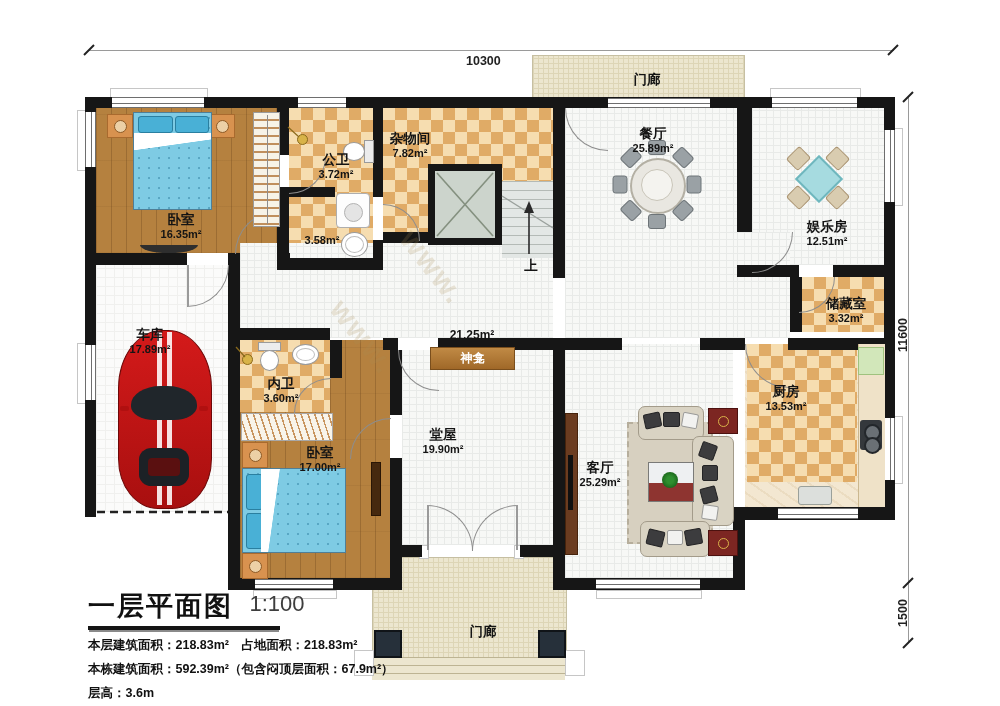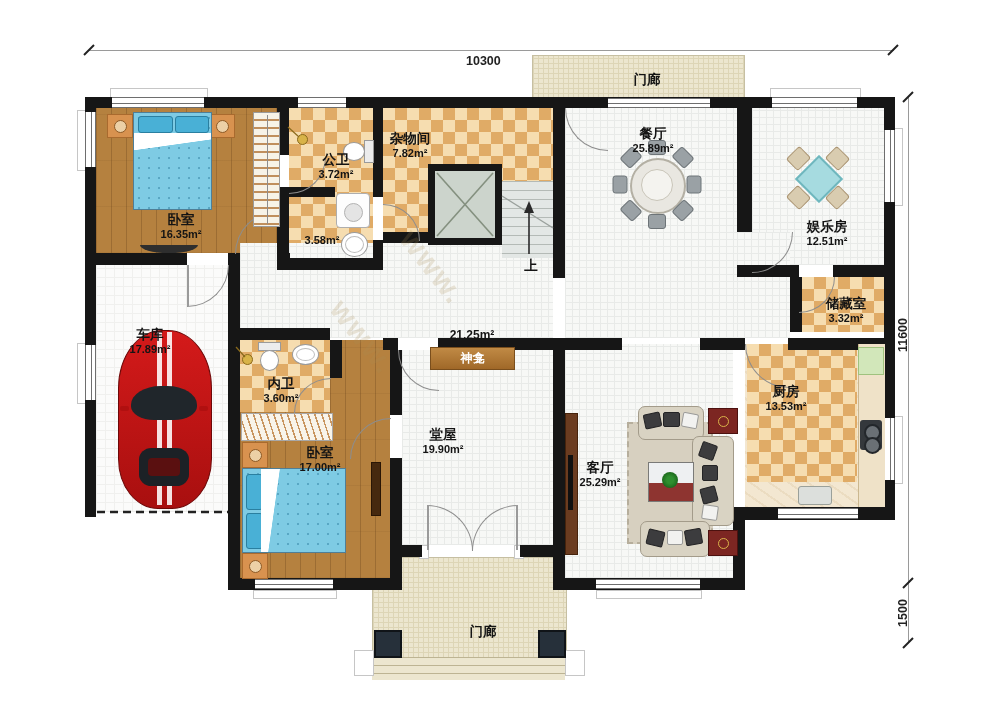--- a/index.html
+++ b/index.html
@@ -389,14 +389,22 @@
   <div class="rlabel" style="left:483px;top:624px;">
     <span class="nm">门廊</span>
     </div>
   <div class="rlabel" style="left:531px;top:258px;">
     <span class="nm">上</span>
     </div>
 
   <div class="wm" style="left:320px;top:320px;">www.</div>
   <div class="wm" style="left:390px;top:250px;">www.</div>
 
+  <div id="titleblock">
+    <span id="bigtitle">一层平面图</span>
+    <span id="scaletxt">1:100</span>
+    <div id="titleline"></div>
+    <div class="infoline">本层建筑面积：218.83m²　占地面积：218.83m²</div>
+    <div class="infoline">本栋建筑面积：592.39m²（包含闷顶层面积：67.9m²）</div>
+    <div class="infoline">层高：3.6m</div>
+  </div>
 
 </div>
 
 </body></html>

